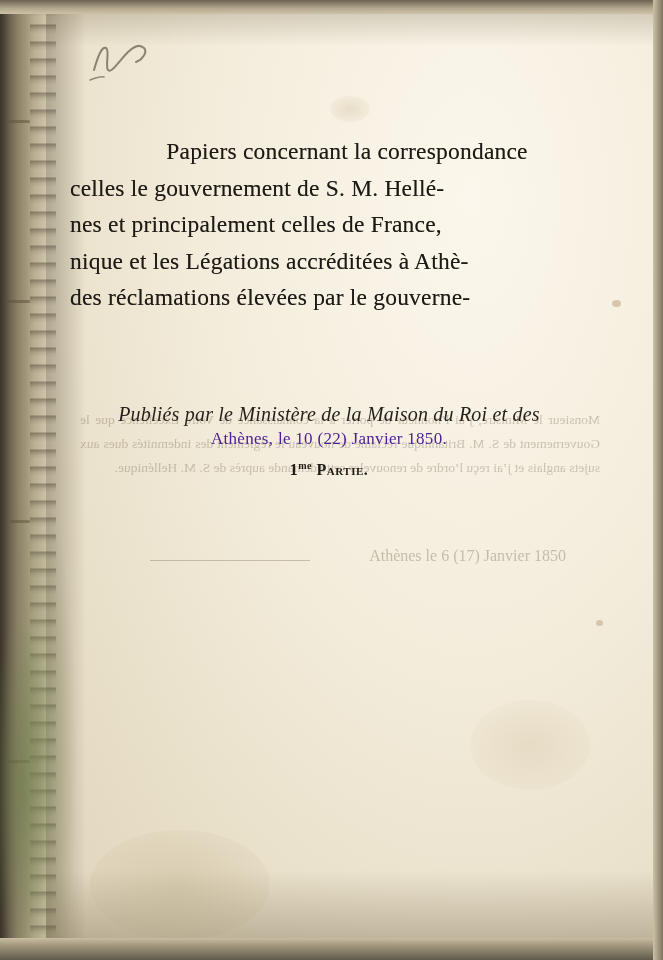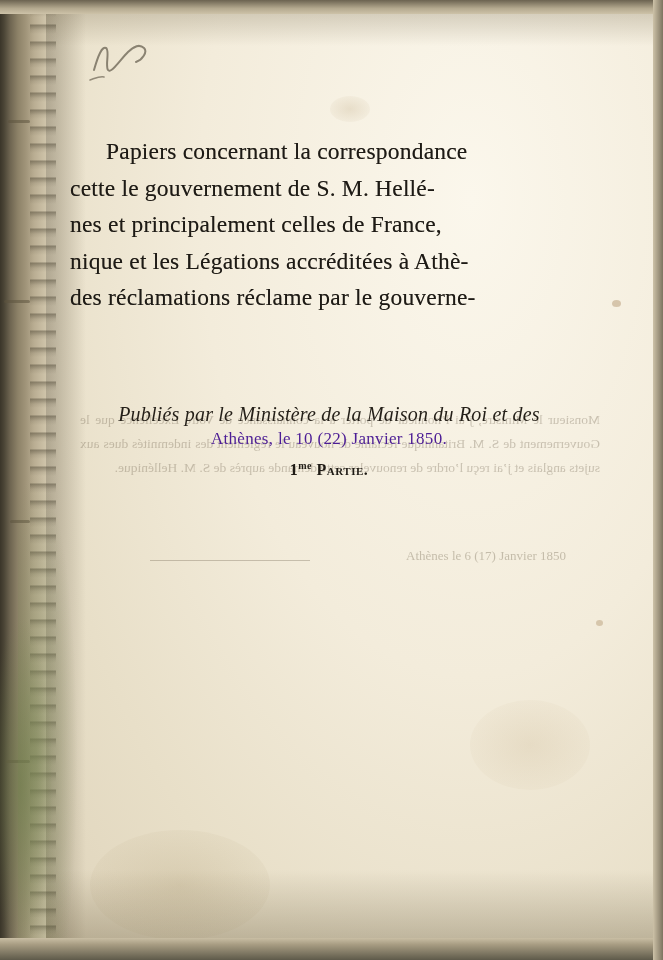--- a/index.html
+++ b/index.html
@@ -102,21 +102,21 @@
     filter: blur(0.7px);
     white-space: pre-wrap;
     user-select: none;
   }
   .ghost-b {
     position: absolute;
     left: 96px;
     top: 545px;
     width: 470px;
     color: rgba(104,90,66,0.34);
-    font-size: 13px;
+    font-size: 16px;
     line-height: 22px;
     font-family: "Liberation Serif", serif;
     filter: blur(0.6px);
     text-align: right;
   }
   .ghost-rule {
     position: absolute;
     left: 150px; top: 560px; width: 160px; height: 1px;
     background: rgba(96,84,64,0.30);
   }
@@ -133,21 +133,21 @@
   }
   .title-line {
     font-family: "Liberation Serif", serif;
     font-size: 23.5px;
     color: #1d1a15;
     line-height: 36.5px;
     letter-spacing: 0.2px;
     white-space: nowrap;
     text-shadow: 0 0 0.6px rgba(40,34,24,0.5);
   }
-  .title-line.first { text-indent: 36px; }
+  .title-line.first { text-indent: 36px; text-align: center; }
 
   .subtitle-block {
     position: absolute;
     left: 70px;
     top: 403px;
     width: 518px;
     text-align: center;
   }
   .pub-line {
     font-family: "Liberation Serif", serif;
@@ -195,24 +195,24 @@
   <div class="ghost-rule"></div>
   <div class="ghost-b">Athènes le 6 (17) Janvier 1850</div>
 
   <svg class="scribble" width="70" height="52" viewBox="0 0 70 52">
     <path d="M6 34 C10 20 14 10 18 12 C22 14 17 30 20 34 C23 38 32 24 40 16 C46 10 52 8 56 12 C60 16 54 24 48 26" fill="none" stroke="#4e4738" stroke-width="2" stroke-linecap="round"></path>
     <path d="M2 44 C8 42 12 40 16 41" fill="none" stroke="#5a5243" stroke-width="1.6" stroke-linecap="round"></path>
   </svg>
 
   <div class="title-block">
     <div class="title-line first">Papiers concernant la correspondance</div>
-    <div class="title-line">cette le gouvernement de S. M. Hellé-</div>
+    <div class="title-line">celles le gouvernement de S. M. Hellé-</div>
     <div class="title-line">nes et principalement celles de France,</div>
     <div class="title-line">nique et les Légations accréditées à Athè-</div>
-    <div class="title-line">des réclamations réclame par le gouverne-</div>
+    <div class="title-line">des réclamations élevées par le gouverne-</div>
   </div>
 
   <div class="subtitle-block">
     <div class="pub-line">Publiés par le Ministère de la Maison du Roi et des</div>
     <div class="place-line">Athènes, le 10 (22) Janvier 1850.</div>
     <div class="part-line">
       <b>1</b><b class="sup">me</b>
       <span class="smallcaps">Partie.</span>
     </div>
   </div>

